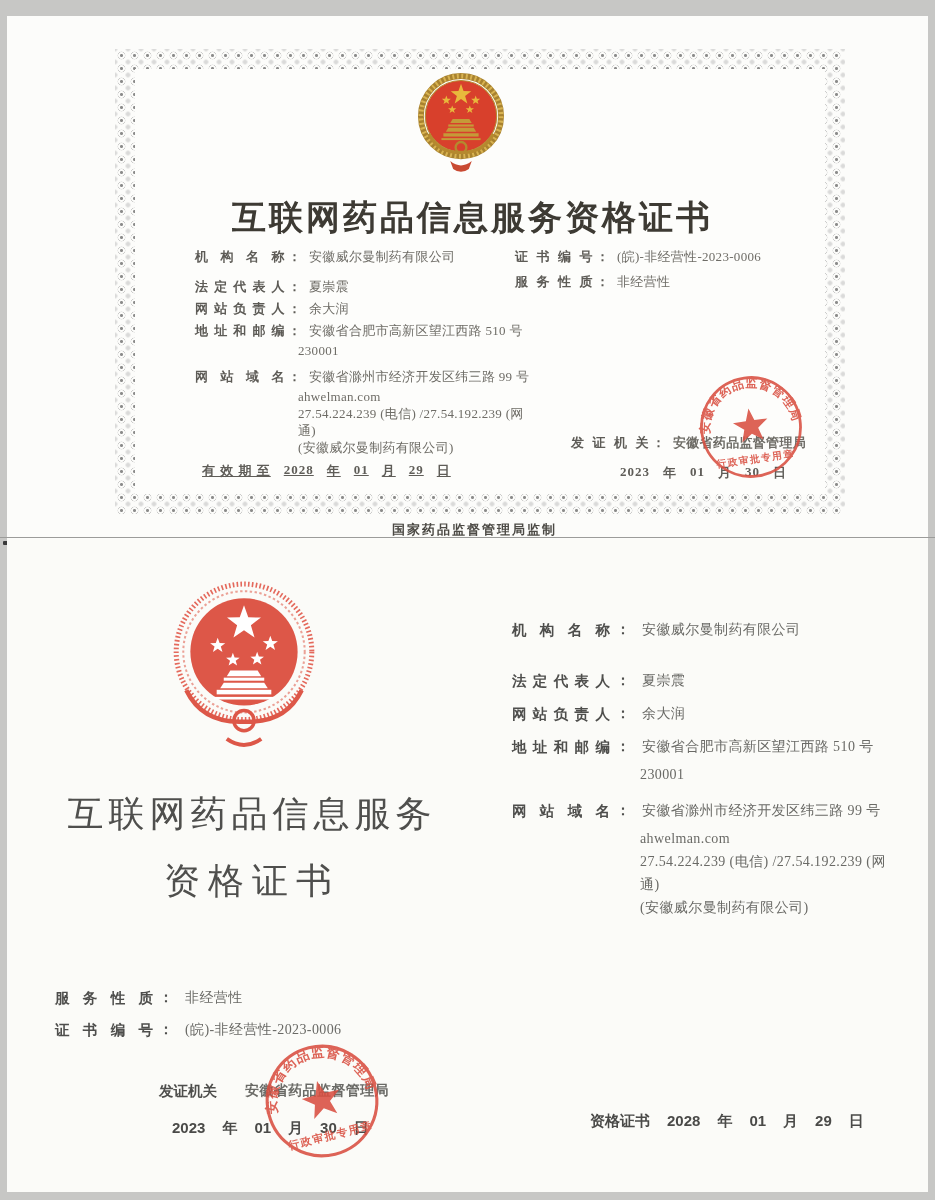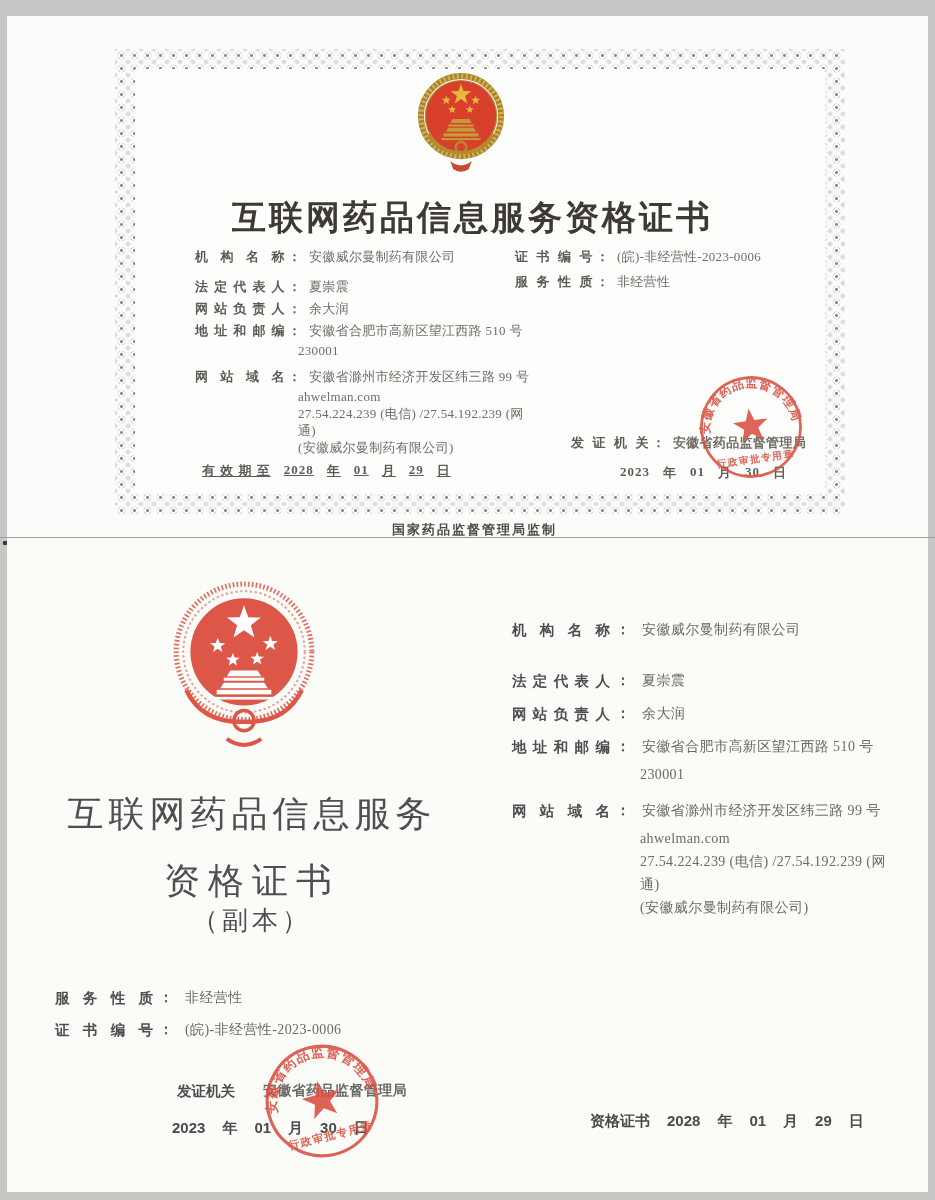--- a/index.html
+++ b/index.html
@@ -193,34 +193,33 @@
           <rect x="45" y="116.5" width="60" height="2.6"></rect>
         </g>
         <circle cx="75" cy="140" r="10" fill="none" stroke="#dd5748" stroke-width="3.4"></circle>
         <path d="M18 110 q16 33 57 31 q41 2 57 -31" fill="none" stroke="#dd5748" stroke-width="4.4"></path>
         <path d="M58 158 q17 12 34 0" fill="none" stroke="#dd5748" stroke-width="4"></path>
       </svg>
     </div>
 
     <div class="title2" style="top:251px;font-size:36px;letter-spacing:5px;">互联网药品信息服务</div>
     <div class="title2" style="top:305px;font-size:36px;letter-spacing:8px;margin-top:13px;">资格证书</div>
-    <div class="title2" style="top:364px;font-size:26px;letter-spacing:4px;">（副本）</div>
 
     <div class="row" style="left:48px;top:450px;">
       <span class="lbl2">服 务 性 质</span>
       <span class="colon2">：</span>
       <span class="val2">非经营性</span>
     </div>
     <div class="row" style="left:48px;top:482px;">
       <span class="lbl2">证 书 编 号</span>
       <span class="colon2">：</span>
       <span class="val2">(皖)-非经营性-2023-0006</span>
     </div>
 
-    <div class="row" style="left:170px;top:543px;">
+    <div class="row" style="left:152px;top:543px;">
       <span class="lbl2" style="width:auto;text-align-last:auto;margin-right:28px;">发证机关</span>
       <span class="val2" style="font-weight:600;">安徽省药品监督管理局</span>
     </div>
 
     <div class="row dateflex2" style="left:165px;top:580px;">
       <span>2023</span>
       <span>年</span>
       <span>01</span>
       <span>月</span>
       <span>30</span>

